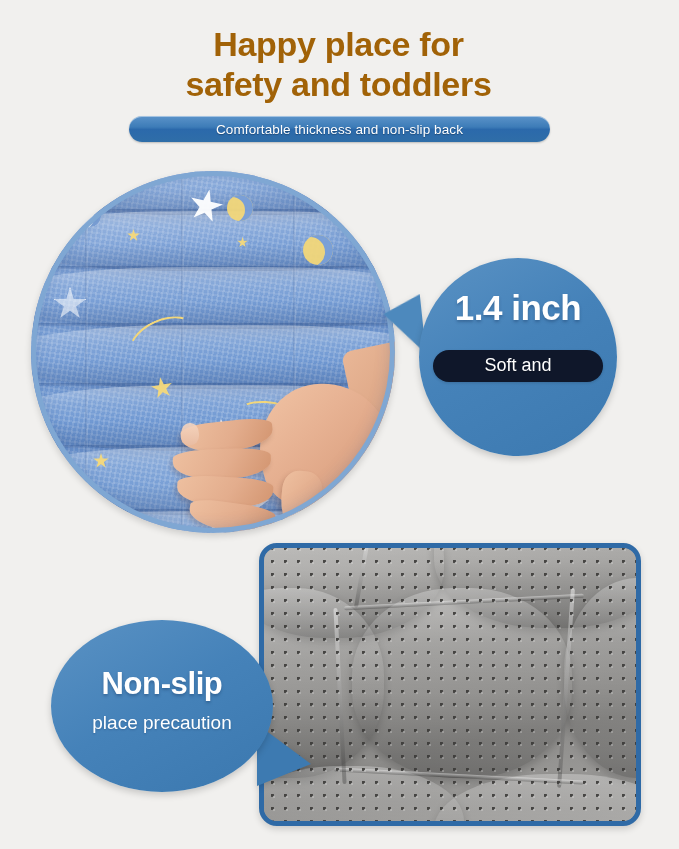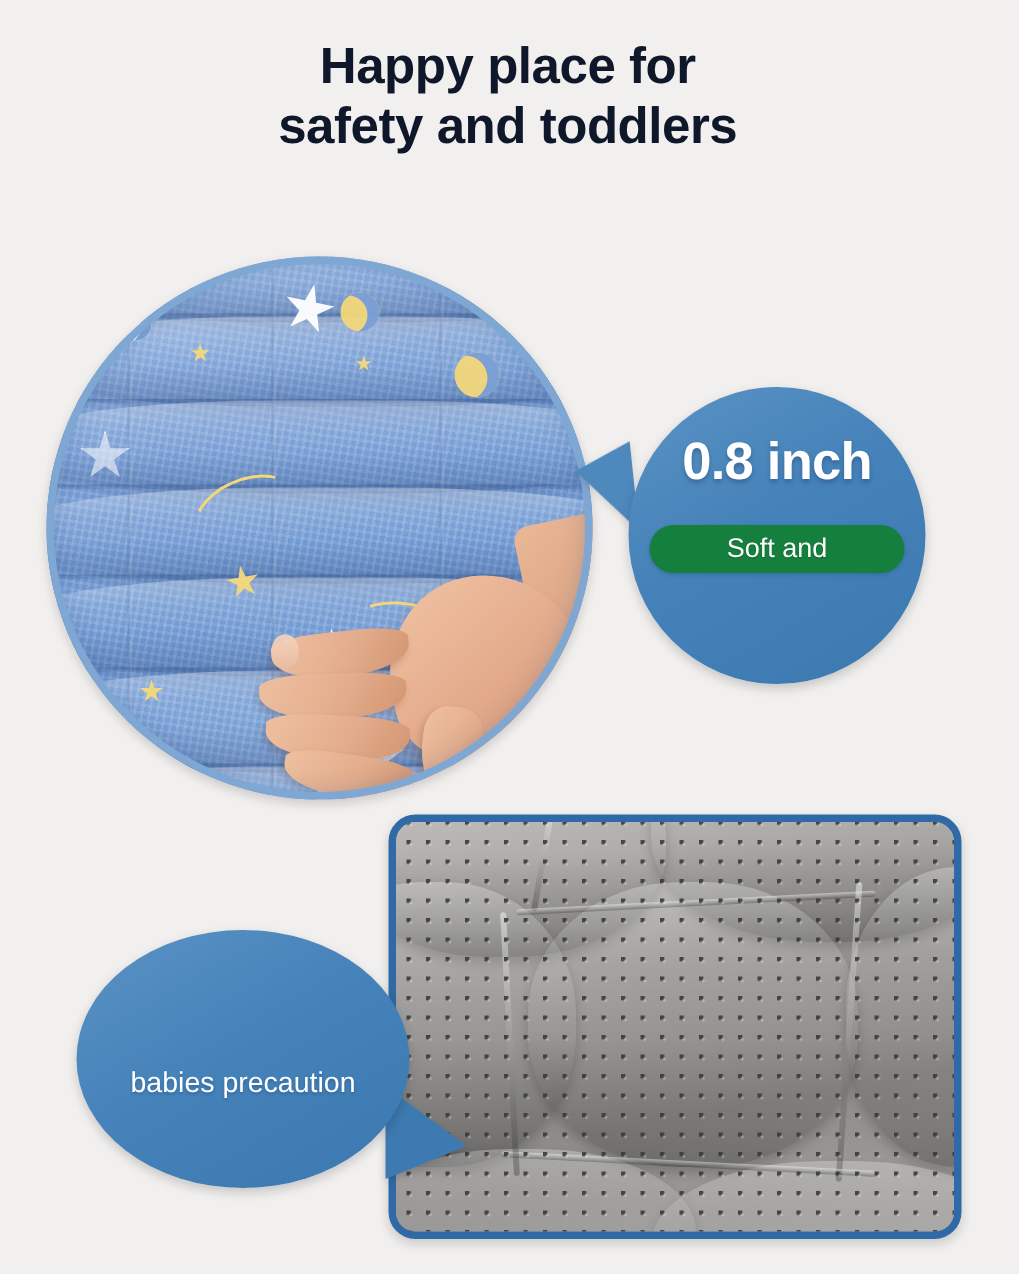--- a/index.html
+++ b/index.html
@@ -22,21 +22,21 @@
     overflow: hidden;
   }
 
   
   .headline {
     position: absolute;
     left: 0;
     top: 24px;
     width: 677px;
     text-align: center;
-    color: #0f172a;
+    color: #a16207;
     font-weight: bold;
     font-size: 34px;
     line-height: 1.18;
     letter-spacing: -0.3px;
   }
   .headline .line { display: block; white-space: nowrap; }
 
   
   .subtitle-bar {
     position: absolute;
@@ -226,21 +226,21 @@
     text-shadow: 0 2px 3px rgba(20,50,90,0.35);
     z-index: 3;
   }
   .callout-inch .sub-pill {
     position: absolute;
     left: 14px;
     top: 92px;
     width: 170px;
     padding: 5px 0 7px 0;
     border-radius: 22px;
-    background: #15803d;
+    background: #0f172a;
     color: #ffffff;
     text-align: center;
     font-size: 18px;
     line-height: 1.12;
     z-index: 3;
     box-shadow: 0 1px 3px rgba(0,0,0,0.16);
     text-shadow: 0 1px 1px rgba(0,0,0,0.25);
   }
 
   
@@ -342,20 +342,23 @@
 </head>
 <body>
 
 <div id="page">
 
   <div class="headline">
     <span class="line">Happy place for</span>
     <span class="line">safety and toddlers</span>
   </div>
 
+  <div class="subtitle-bar">
+    <span class="txt">Comfortable thickness and non-slip back</span>
+  </div>
 
   <div class="photo-circle">
     <div class="mattress"></div>
 
     <div class="channel" style="top:-18px;height:62px;"></div>
     <div class="channel" style="top:40px;height:60px;"></div>
     <div class="channel" style="top:96px;height:62px;"></div>
     <div class="channel" style="top:154px;height:64px;"></div>
     <div class="channel" style="top:214px;height:66px;"></div>
     <div class="channel" style="top:276px;height:68px;"></div>
@@ -398,21 +401,21 @@
       <div class="nail" style="left:256px;top:340px;width:26px;height:20px;transform:rotate(6deg);"></div>
       <div class="nail" style="left:150px;top:252px;width:18px;height:22px;"></div>
     </div>
 
     <div class="ring"></div>
   </div>
 
   <div class="callout-inch">
     <div class="tail"></div>
     <div class="bubble"></div>
-    <div class="value">0.8 inch</div>
+    <div class="value">1.4 inch</div>
     <div class="sub-pill">
       <div>Soft and</div>
     </div>
   </div>
 
   <div class="photo-rect">
     <div class="grey-fabric"></div>
     <div class="grey-pad" style="left:-40px;top:-60px;width:220px;height:150px;"></div>
     <div class="grey-pad" style="left:170px;top:-70px;width:240px;height:150px;"></div>
     <div class="grey-pad" style="left:-70px;top:40px;width:190px;height:190px;"></div>
@@ -424,16 +427,17 @@
     <div class="grey-seam" style="left:80px;top:52px;width:240px;height:4px;transform:rotate(-3deg);"></div>
     <div class="grey-seam" style="left:300px;top:40px;width:4px;height:200px;transform:rotate(4deg);"></div>
     <div class="grey-seam" style="left:70px;top:226px;width:250px;height:4px;transform:rotate(3deg);"></div>
     <div class="grey-seam" style="left:74px;top:60px;width:4px;height:176px;transform:rotate(-3deg);"></div>
     <div class="dots"></div>
   </div>
 
   <div class="callout-slip">
     <div class="tail"></div>
     <div class="bubble"></div>
-    <div class="sub">babies precaution</div>
+    <div class="title">Non-slip</div>
+    <div class="sub">place precaution</div>
   </div>
 
 </div>
 
 </body></html>

